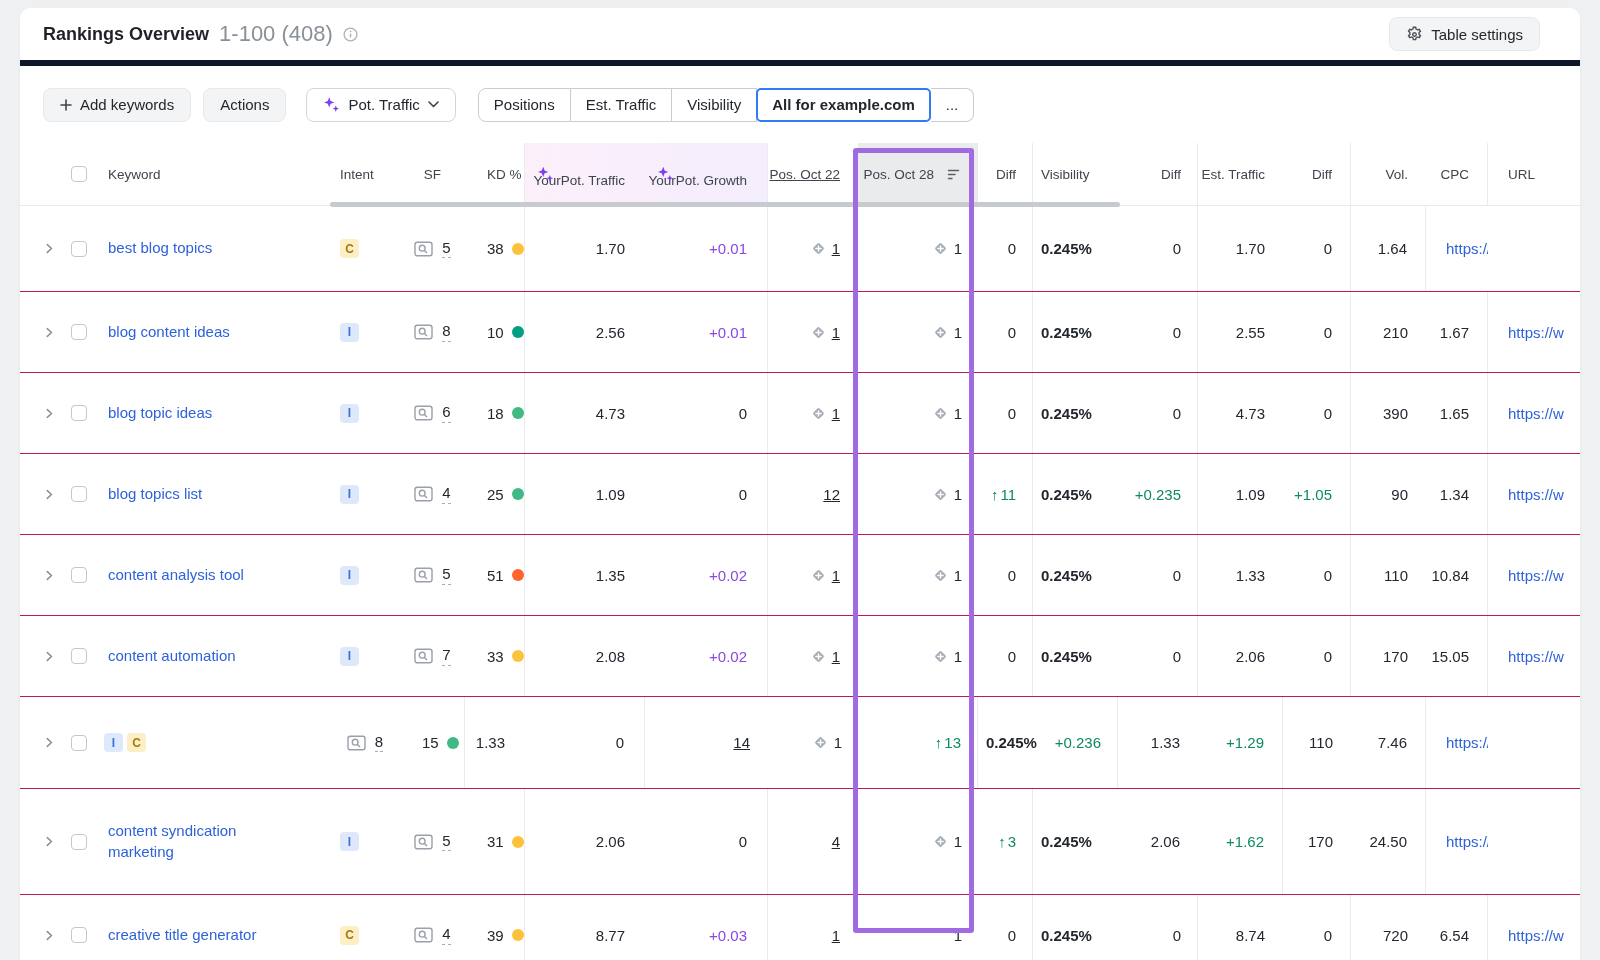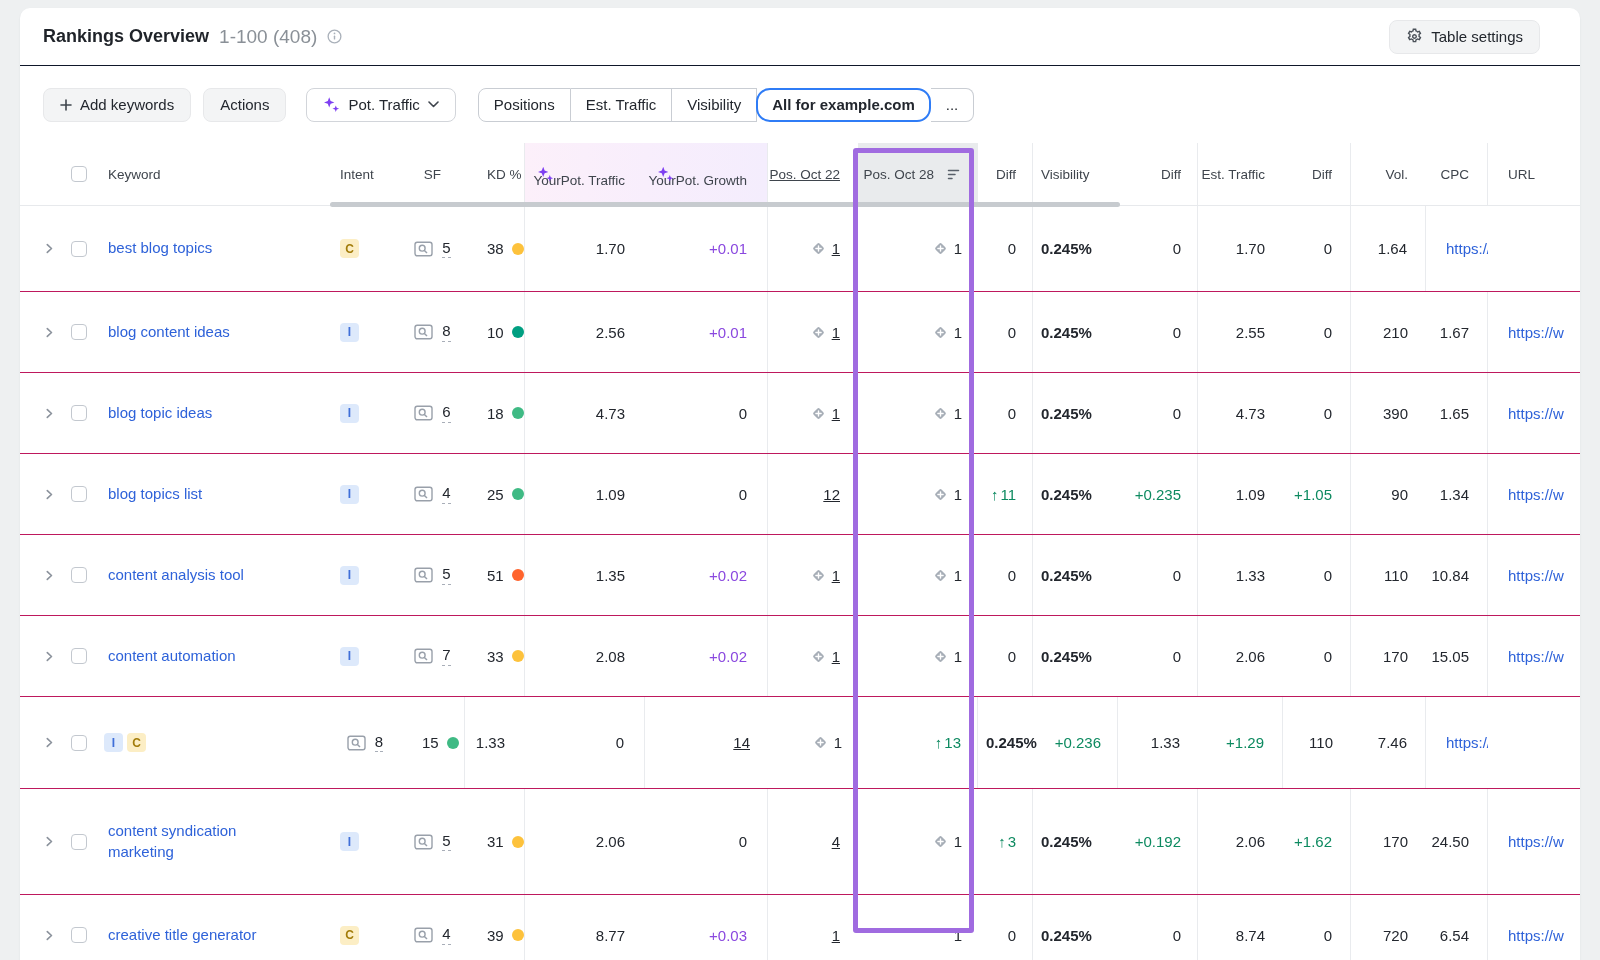--- a/index.html
+++ b/index.html
@@ -16,25 +16,25 @@
     width:1560px; height:1010px;
     background:#fff;
     border-radius:10px;
     box-shadow:0 1px 2px rgba(40,45,60,.08);
     overflow:hidden;
   }
   
   .card-header {
     display:flex; align-items:center; justify-content:space-between;
     height:58px; padding:0 40px 0 23px;
-    border-bottom:1px solid #0f172a;
+    border-bottom:6px solid #0f172a;
   }
   .title-group { display:flex; align-items:center; gap:10px; }
   .page-title { font-size:18px; font-weight:700; color:#1f2329; }
-  .range { font-size:19px; color:#8a9097; }
+  .range { font-size:22px; color:#8a9097; }
   .icon-wrap { display:inline-flex; align-items:center; }
   .btn {
     display:inline-flex; align-items:center; gap:8px;
     height:34px; padding:0 16px;
     border-radius:8px;
     background:#f3f4f5; border:1px solid #e7e8ea;
     font-size:15px; color:#23272e; cursor:pointer; white-space:nowrap;
   }
   
   .toolbar { display:flex; align-items:center; height:77px; padding:0 23px; }
@@ -42,21 +42,21 @@
   .dropdown-btn { background:#fff; border:1px solid #d2d5da; margin-left:20px !important; }
   .segmented { display:flex; height:34px; margin-left:22px; }
   .seg {
     display:flex; align-items:center; padding:0 15px;
     border:1px solid #c9cdd3; border-left:none;
     font-size:15px; color:#23272e; background:#fff; cursor:pointer; white-space:nowrap;
   }
   .seg:first-child { border-left:1px solid #c9cdd3; border-radius:8px 0 0 8px; }
   .seg:last-child { border-radius:0 8px 8px 0; }
   .seg.active {
-    border:2px solid #2f7cf6; border-radius:14px;
+    border:2px solid #2f7cf6; border-radius:5px;
     font-weight:700; padding:0 14px; margin-left:-1px;
     position:relative; z-index:2;
   }
   
   .table-wrap { position:relative; --cols:44px 30px 236px 70px 65px 60px 120px 123px 90px 120px 55px 85px 80px 85px 68px 75px 62px 90px; }
   .thead, .trow { display:grid; grid-template-columns:var(--cols); }
   .thead { height:63px; border-bottom:1px solid #e7e9ec; }
   .trow { min-height:81px; border-bottom:1px solid #be185d; background:#fff; }
   .trow:nth-child(1){ min-height:86px; }
   .trow:nth-child(7){ min-height:92px; }
@@ -698,21 +698,20 @@
             <span class="diamond">
               <svg width="15" height="15" viewBox="0 0 15 15">
                 <rect x="3.2" y="3.2" width="8.6" height="8.6" rx="1.8" transform="rotate(45 7.5 7.5)" fill="#a7aeb7"></rect>
                 <path d="M7.5 4.9v5.2M4.9 7.5h5.2" stroke="#fff" stroke-width="1.4" stroke-linecap="round"></path>
               </svg>
             </span>
             <span>1</span>
           </div>
           <div class="cell c-d1 sep green-val"><span class="up-arrow">↑</span>3</div>
           <div class="cell c-vis">0.245%</div>
-          <div class="cell c-d2 sep green-val">+0.192</div>
           <div class="cell c-et">2.06</div>
           <div class="cell c-d3 sep green-val">+1.62</div>
           <div class="cell c-vol">170</div>
           <div class="cell c-cpc sep">24.50</div>
           <div class="cell c-url">
             <span class="url-link">https://w</span>
           </div>
         </div>
         <div class="trow">
           <div class="cell c-exp">

